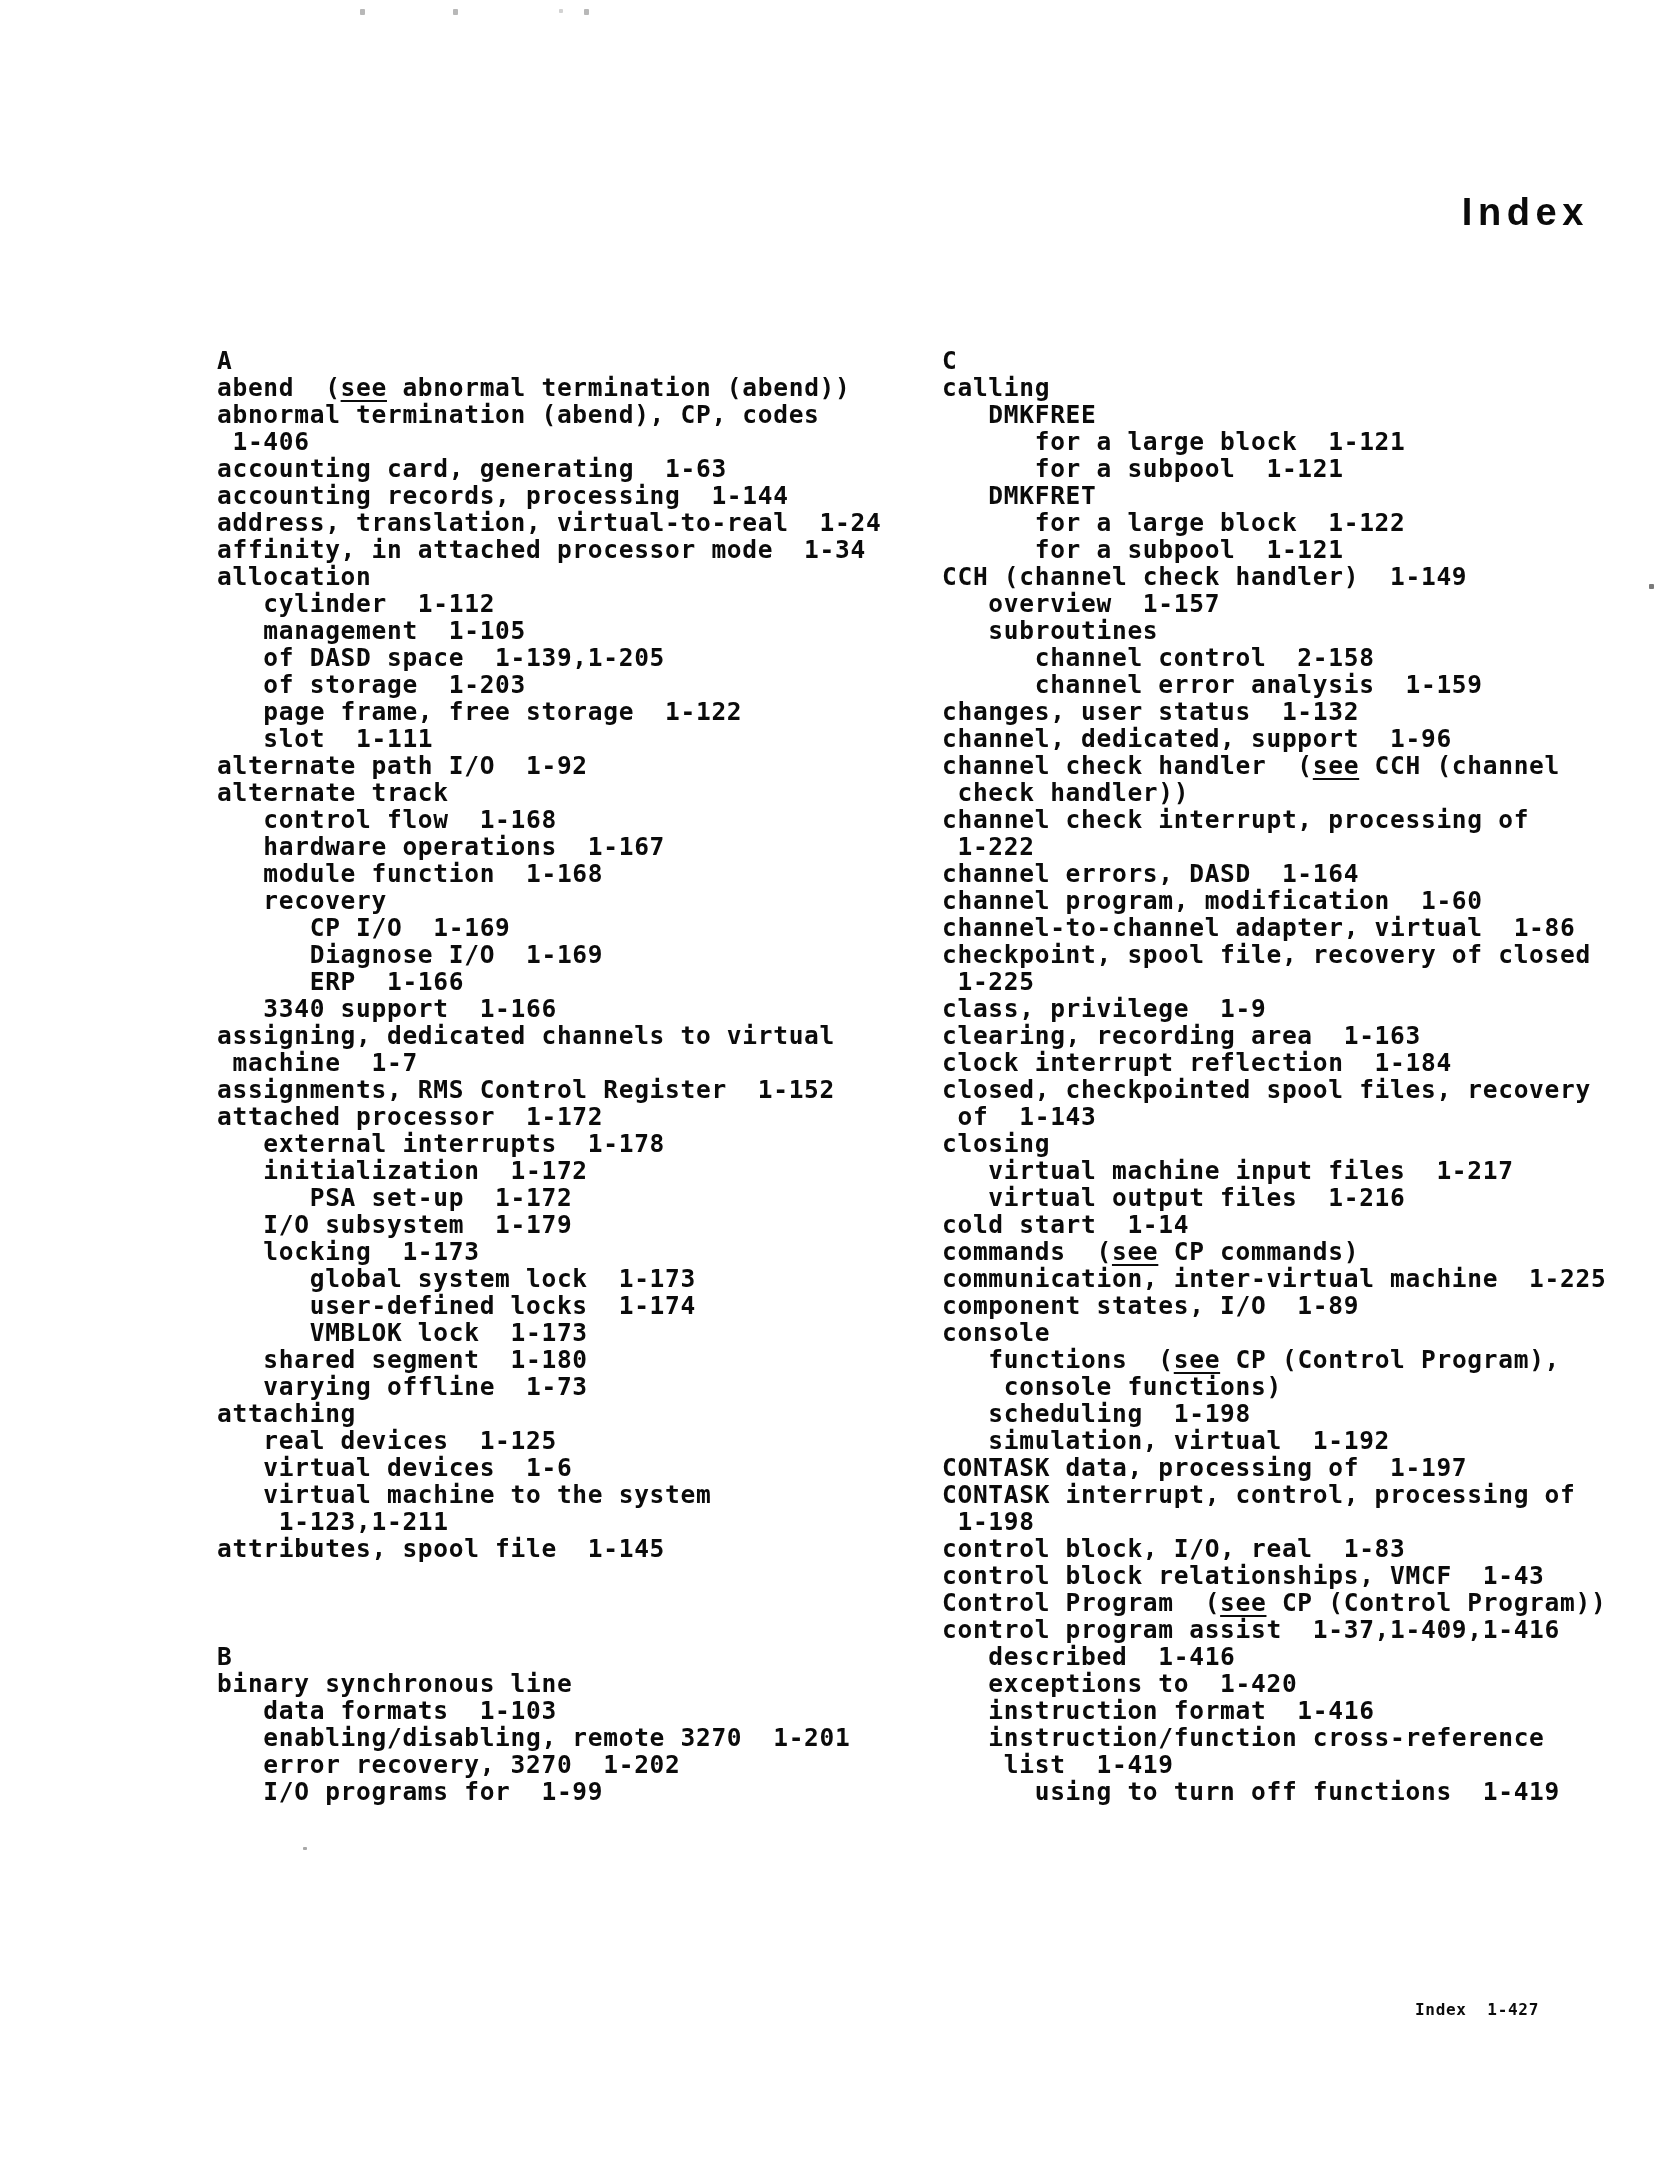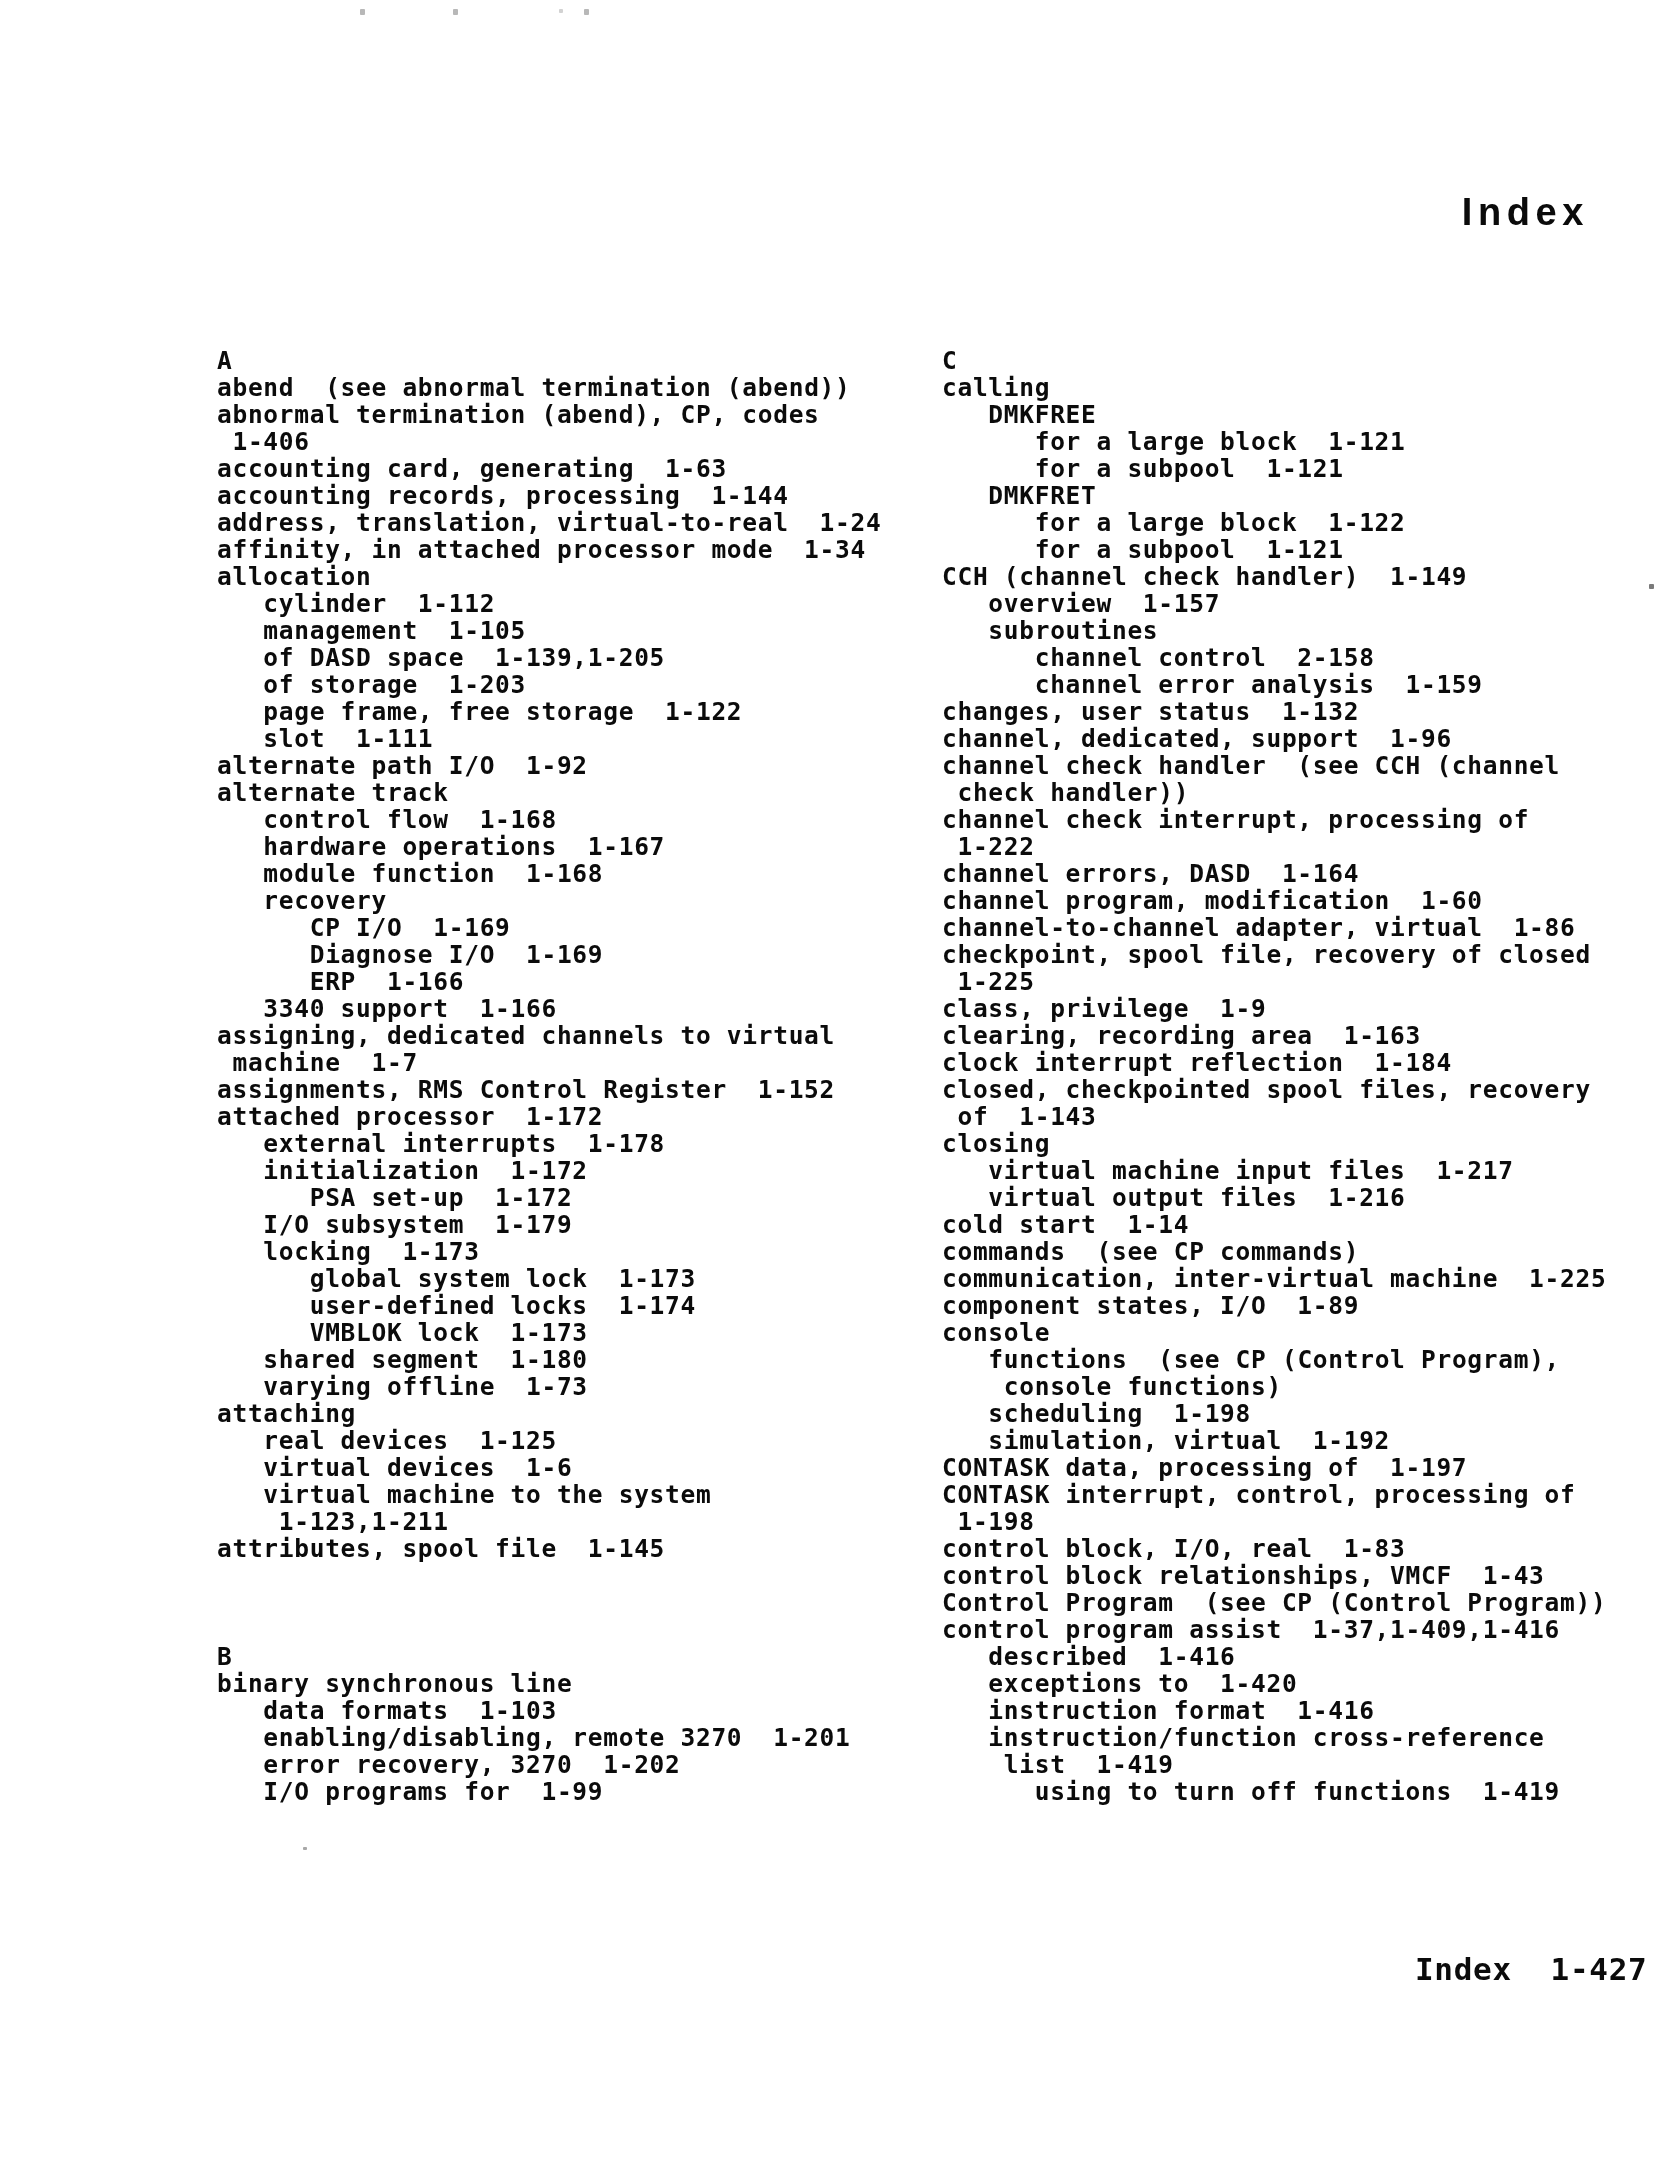--- a/index.html
+++ b/index.html
@@ -36,30 +36,31 @@
     letter-spacing:0.7px;
     color:var(--ink);
   }
   .col-left{left:217px;width:702px;}
   .col-right{left:942px;width:716px;}
   .line{
     height:27px;
     white-space:pre;
   }
   .u{
+    text-decoration:underline;
     text-decoration-thickness:2.4px;
     text-underline-offset:3.8px;
   }
   .footer{
     position:absolute;
     left:1415px;
-    top:1956px;
+    top:1996px;
     font-family:"DejaVu Sans Mono", monospace;
     font-weight:700;
-    font-size:31px;
+    font-size:16px;
     line-height:27px;
     letter-spacing:0.7px;
     white-space:pre;
     color:var(--ink);
   }
   .speck{position:absolute;border-radius:0.9px;}
 </style>
 </head>
 <body>
 

